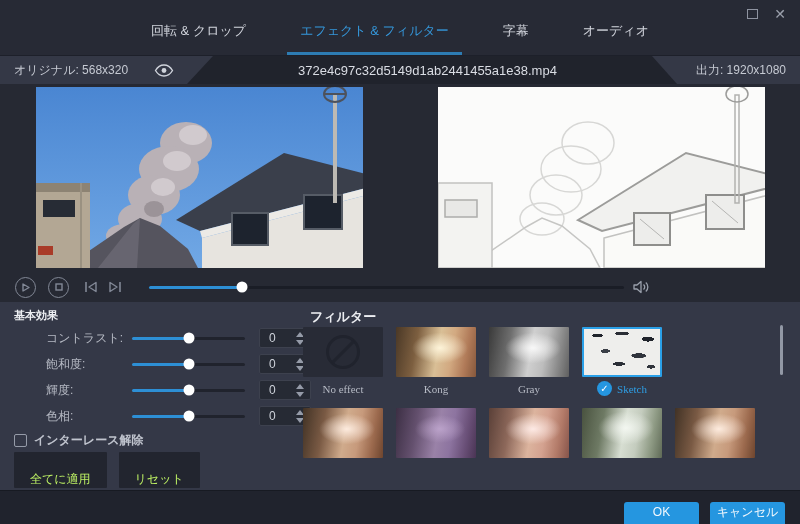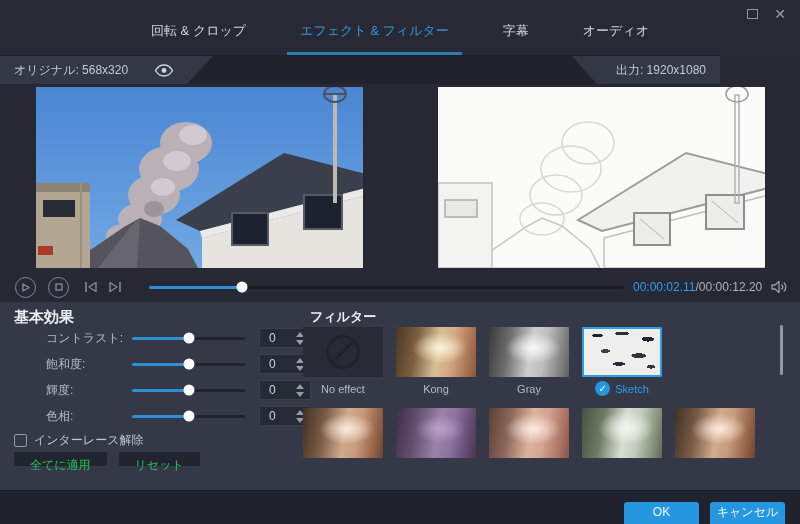--- a/index.html
+++ b/index.html
@@ -13,21 +13,21 @@
   .titlebar { position:absolute; left:0; top:0; width:800px; height:55px; background:#272a35; }
   .win-controls { position:absolute; top:9px; right:14px; display:flex; gap:16px; align-items:center; }
   .win-max { width:11px; height:10px; border:1px solid #8e93a0; }
   .win-close { color:#9ba0ac; font-size:14px; line-height:10px; }
   .win-close::after { content:"✕"; }
   .tabs { position:absolute; left:0; right:0; top:17px; display:flex; justify-content:center; }
   .tab { position:relative; padding:5px 27px 13px 27px; font-size:13px; color:#d2d5dd; cursor:default; white-space:nowrap; }
   .tab.active { color:#3598dc; }
   .tab.active::after { content:""; position:absolute; left:14px; right:14px; bottom:-2px; height:3px; background:#2d7cb3; }
   
-  .infobar { position:absolute; left:0; top:55px; width:720px; height:29px; background:#20232c; border-top:1px solid #1d202a; }
+  .infobar { position:absolute; left:0; top:55px; width:800px; height:29px; background:#20232c; border-top:1px solid #1d202a; }
   .info-left { position:absolute; left:0; top:0; height:100%; width:215px; background:#343846;
     clip-path:polygon(0 0,213px 0,187px 100%,0 100%);
     display:flex; align-items:center; gap:26px; padding-left:14px; font-size:12px; }
   .info-right { position:absolute; right:0; top:0; height:100%; width:160px; background:#343846;
     clip-path:polygon(12px 0,100% 0,100% 100%,37px 100%);
     display:flex; align-items:center; justify-content:flex-end; padding-right:14px; font-size:12px; }
   .info-center { position:absolute; left:215px; right:160px; top:0; height:100%;
     display:flex; align-items:center; justify-content:center; font-size:13px; color:#dadde4; }
   .eye { display:inline-flex; }
   
@@ -44,42 +44,42 @@
   .t-prev { margin-left:14px; } .t-next { margin-left:8px; }
   .timeline { position:relative; width:475px; height:3px; background:#1a1d26; border-radius:2px; margin-left:26px; }
   .timeline .played { height:100%; background:#2d8fd5; border-radius:2px; }
   .timeline .knob { position:absolute; top:50%; transform:translate(-50%,-50%); width:11px; height:11px; border-radius:50%; background:#ffffff; }
   .timecode { margin-left:9px; font-size:12px; white-space:nowrap; }
   .timecode .cur { color:#2e9fe6; }
   .timecode .sep, .timecode .tot { color:#aeb3bd; }
   .vol { margin-left:9px; display:flex; }
   
   .panel { position:absolute; left:0; top:302px; width:800px; height:188px; background:#343847; }
-  .fx-title { position:absolute; left:14px; top:6px; font-size:15px; font-weight:bold; color:#eceef2; }
+  .fx-title { position:absolute; left:14px; top:6px; font-size:11px; font-weight:bold; color:#eceef2; }
   .fx-rows { position:absolute; left:14px; top:23px;margin-left:32px; }
   .fx-row { display:flex; align-items:center; height:26px; }
   .fx-label { width:86px; font-size:12px; color:#b6bac4; }
   .fx-slider { position:relative; width:113px; height:3px; border-radius:2px;
     background:linear-gradient(to right,#2d8fd5 50%,#20232d 50%); }
   .fx-slider .knob { position:absolute; left:50%; top:50%; transform:translate(-50%,-50%); width:11px; height:11px; border-radius:50%; background:#ffffff; }
   .spin { margin-left:14px; width:52px; height:20px; background:#262a34; border:1px solid #3d414e; border-radius:2px;
     display:flex; align-items:center; }
   .spin .val { flex:1; padding-left:9px; font-size:12px; color:#ced2da; }
   .spin .arrows { display:flex; flex-direction:column; gap:3px; padding-right:6px; }
   .arr-up { width:0; height:0; border-left:4px solid transparent; border-right:4px solid transparent; border-bottom:5px solid #959ba8; }
   .arr-dn { width:0; height:0; border-left:4px solid transparent; border-right:4px solid transparent; border-top:5px solid #959ba8; }
-  .deint { position:absolute; left:14px; top:130px; display:flex; align-items:center; gap:7px; }
+  .deint { position:absolute; left:14px; top:130px; display:flex; align-items:center; gap:7px;font-weight:bold; }
   .checkbox { width:13px; height:13px; border:1px solid #959ba8; border-radius:2px; background:transparent; }
   .deint-label { font-size:12px; color:#c0c4ce; }
   .fx-buttons { position:absolute; left:14px; top:150px; display:flex; gap:12px; }
-  .dark-btn { min-width:76px; padding:4px 16px; height:14px; line-height:19px; text-align:center;
-    background:#22252f; color:#22c55e; font-size:12px; border-radius:1px; }
+  .dark-btn { min-width:76px; padding:18px 16px; height:26px; line-height:19px; text-align:center;
+    background:#22252f; color:#bef264; font-size:12px; border-radius:1px; }
   
   .flt-title { position:absolute; left:310px; top:6px; font-size:13px; font-weight:bold; color:#eceef2; }
-  .flt-row1 { position:absolute; left:303px; top:25px; display:flex; gap:13px; }
+  .flt-row1 { position:absolute; left:303px; top:25px; display:flex; gap:13px;font-family:Liberation Serif, serif; }
   .flt-row2 { position:absolute; left:303px; top:106px; display:flex; gap:13px; }
   .flt-item { width:80px; display:flex; flex-direction:column; align-items:center; }
   .thumb { width:80px; height:50px; border-radius:1px; }
   .flt-item.selected .thumb { border:2px solid #2aa0e8; }
   .flt-label { margin-top:4px; height:15px; font-size:11px; color:#b6bac4; white-space:nowrap; display:flex; align-items:center; gap:5px; }
   .flt-item.selected .flt-label { color:#2e9fe6; }
   .badge { width:15px; height:15px; border-radius:50%; background:#2596e0; display:inline-flex; align-items:center; justify-content:center; }
   .badge::after { content:"✓"; color:#fff; font-size:10px; line-height:1; }
   .t-none { background:#282b36; display:flex; align-items:center; justify-content:center; }
   .ban { position:relative; width:34px; height:34px; border:3px solid #20232d; border-radius:50%; }
@@ -145,20 +145,21 @@
   <div class="infobar">
     <div class="info-left">
       <span>オリジナル: 568x320</span>
       <span class="eye">
         <svg width="20" height="13" viewBox="0 0 20 13">
             <path d="M1.5,6.5 C4,2.2 7,1 10,1 C13,1 16,2.2 18.5,6.5 C16,10.8 13,12 10,12 C7,12 4,10.8 1.5,6.5 Z" fill="none" stroke="#cfd3db" stroke-width="1.4"></path>
             <circle cx="10" cy="6.5" r="2.4" fill="#cfd3db"></circle>
           </svg>
       </span>
     </div>
+    <div class="info-center">372e4c97c32d5149d1ab2441455a1e38.mp4</div>
     <div class="info-right">出力: 1920x1080</div>
   </div>
 
   <div class="stage">
 
     <div class="video video-left">
       <svg viewBox="0 0 327 181" preserveAspectRatio="none">
         <defs>
           <linearGradient id="sky" x1="0" y1="0" x2="0" y2="1">
             <stop offset="0" stop-color="#4a86d2"></stop>
@@ -243,23 +244,20 @@
       <span class="tbtn t-next">
         <svg width="16" height="12" viewBox="0 0 16 12">
             <path d="M3,1.5 L10,6 L3,10.5 Z" fill="none" stroke="#828896" stroke-width="1.4" stroke-linejoin="round"></path>
             <line x1="13" y1="1" x2="13" y2="11" stroke="#828896" stroke-width="1.6"></line>
           </svg>
       </span>
       <div class="timeline">
         <div class="played" style="width: 19.6%;"></div>
         <div class="knob" style="left: 19.6%;"></div>
       </div>
-      <div class="timecode">
-        <span class="cur">00:00:02.11</span><span class="sep">/</span><span class="tot">00:00:12.20</span>
-      </div>
       <span class="vol">
         <svg width="17" height="14" viewBox="0 0 17 14">
             <path d="M1,5 L4,5 L8,1.5 L8,12.5 L4,9 L1,9 Z" fill="none" stroke="#9aa0ac" stroke-width="1.3" stroke-linejoin="round"></path>
             <path d="M10.5,4.5 a3.2,3.2 0 0 1 0,5" fill="none" stroke="#9aa0ac" stroke-width="1.3"></path>
             <path d="M12.8,2.5 a6,6 0 0 1 0,9" fill="none" stroke="#9aa0ac" stroke-width="1.3"></path>
           </svg>
       </span>
     </div>
   </div>
 

